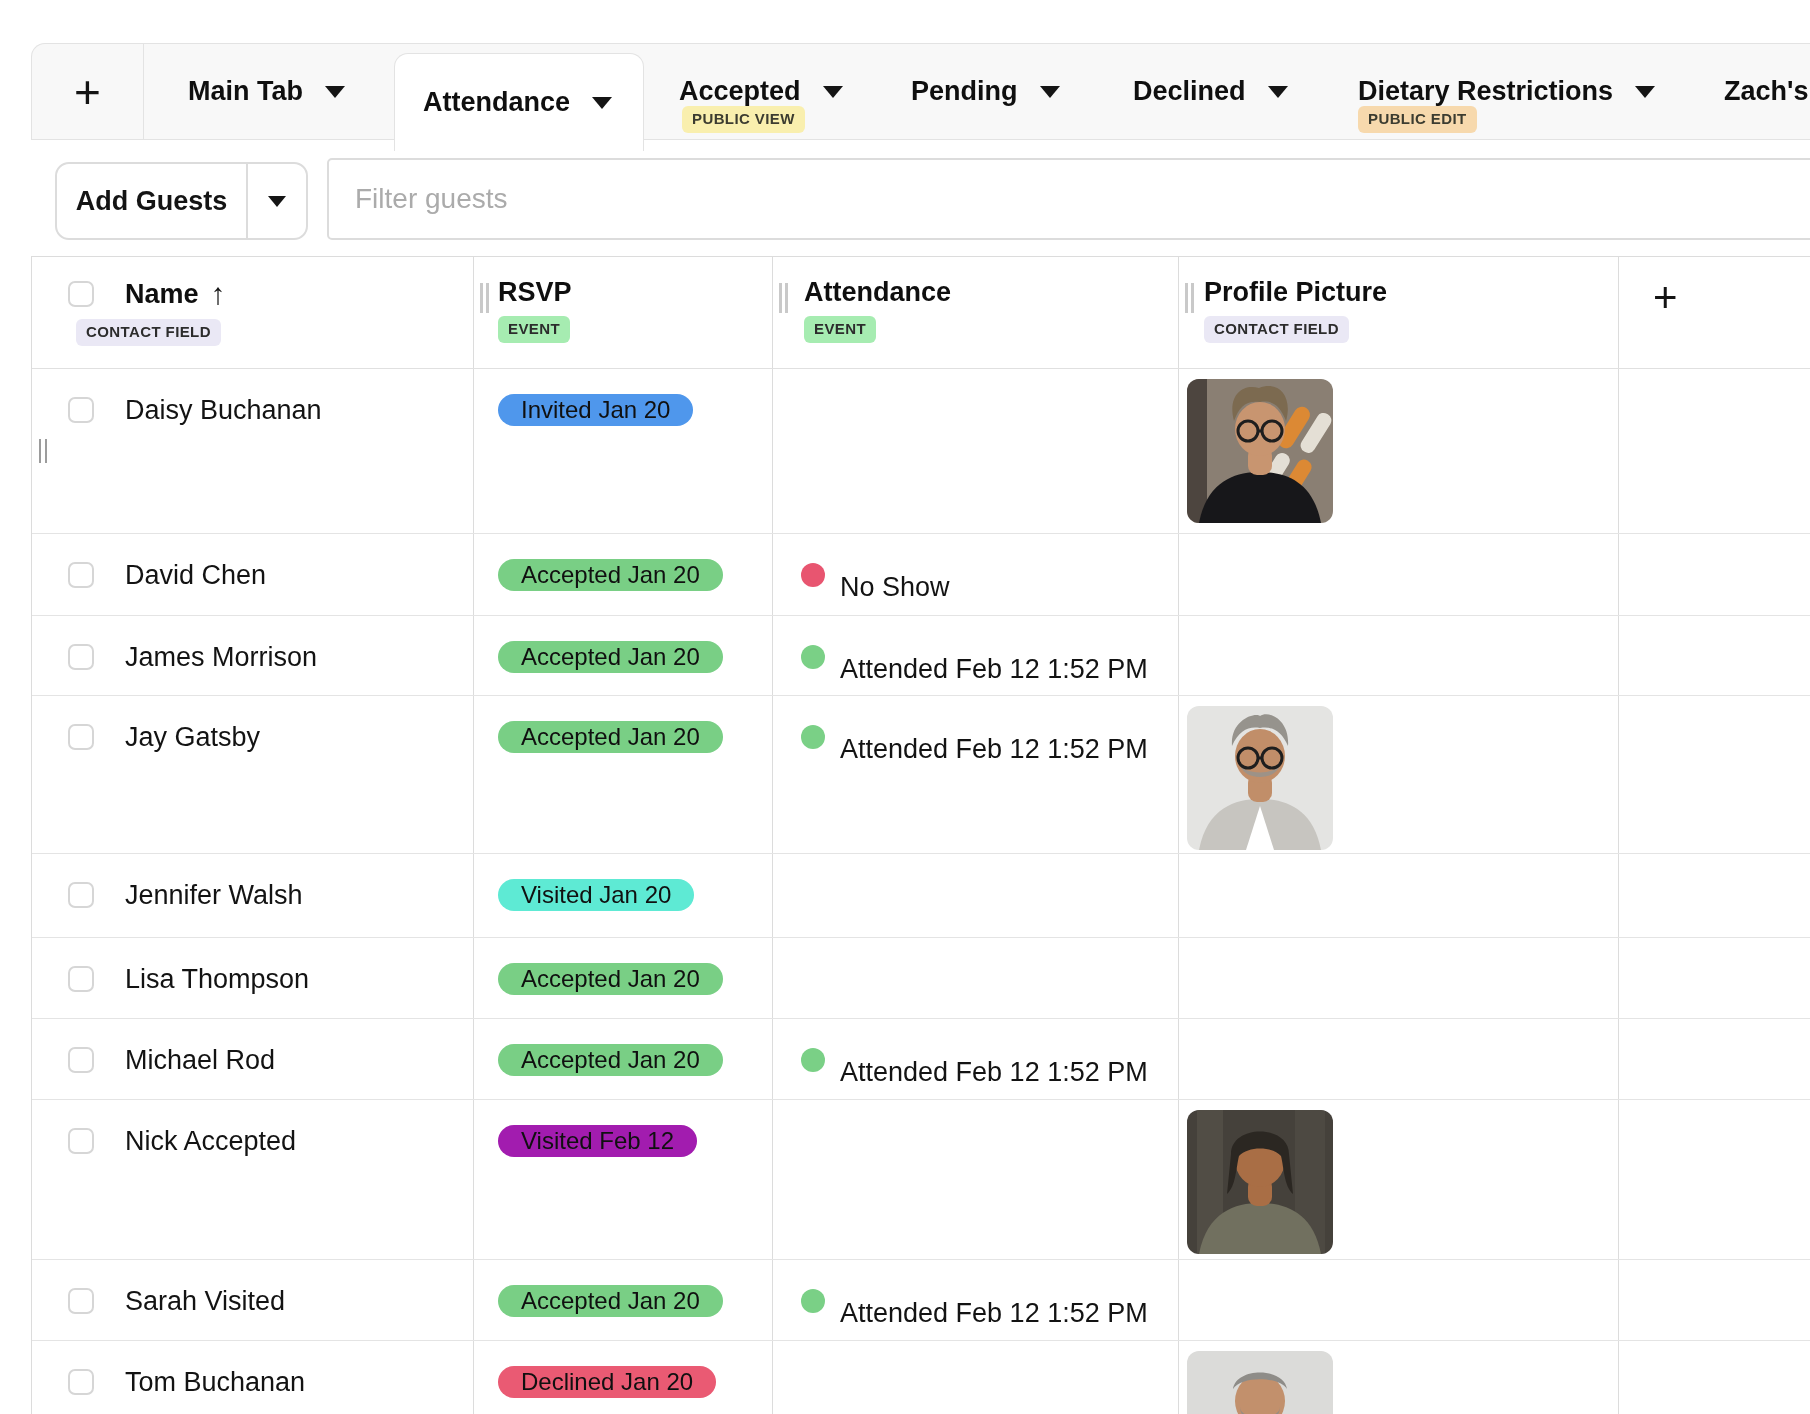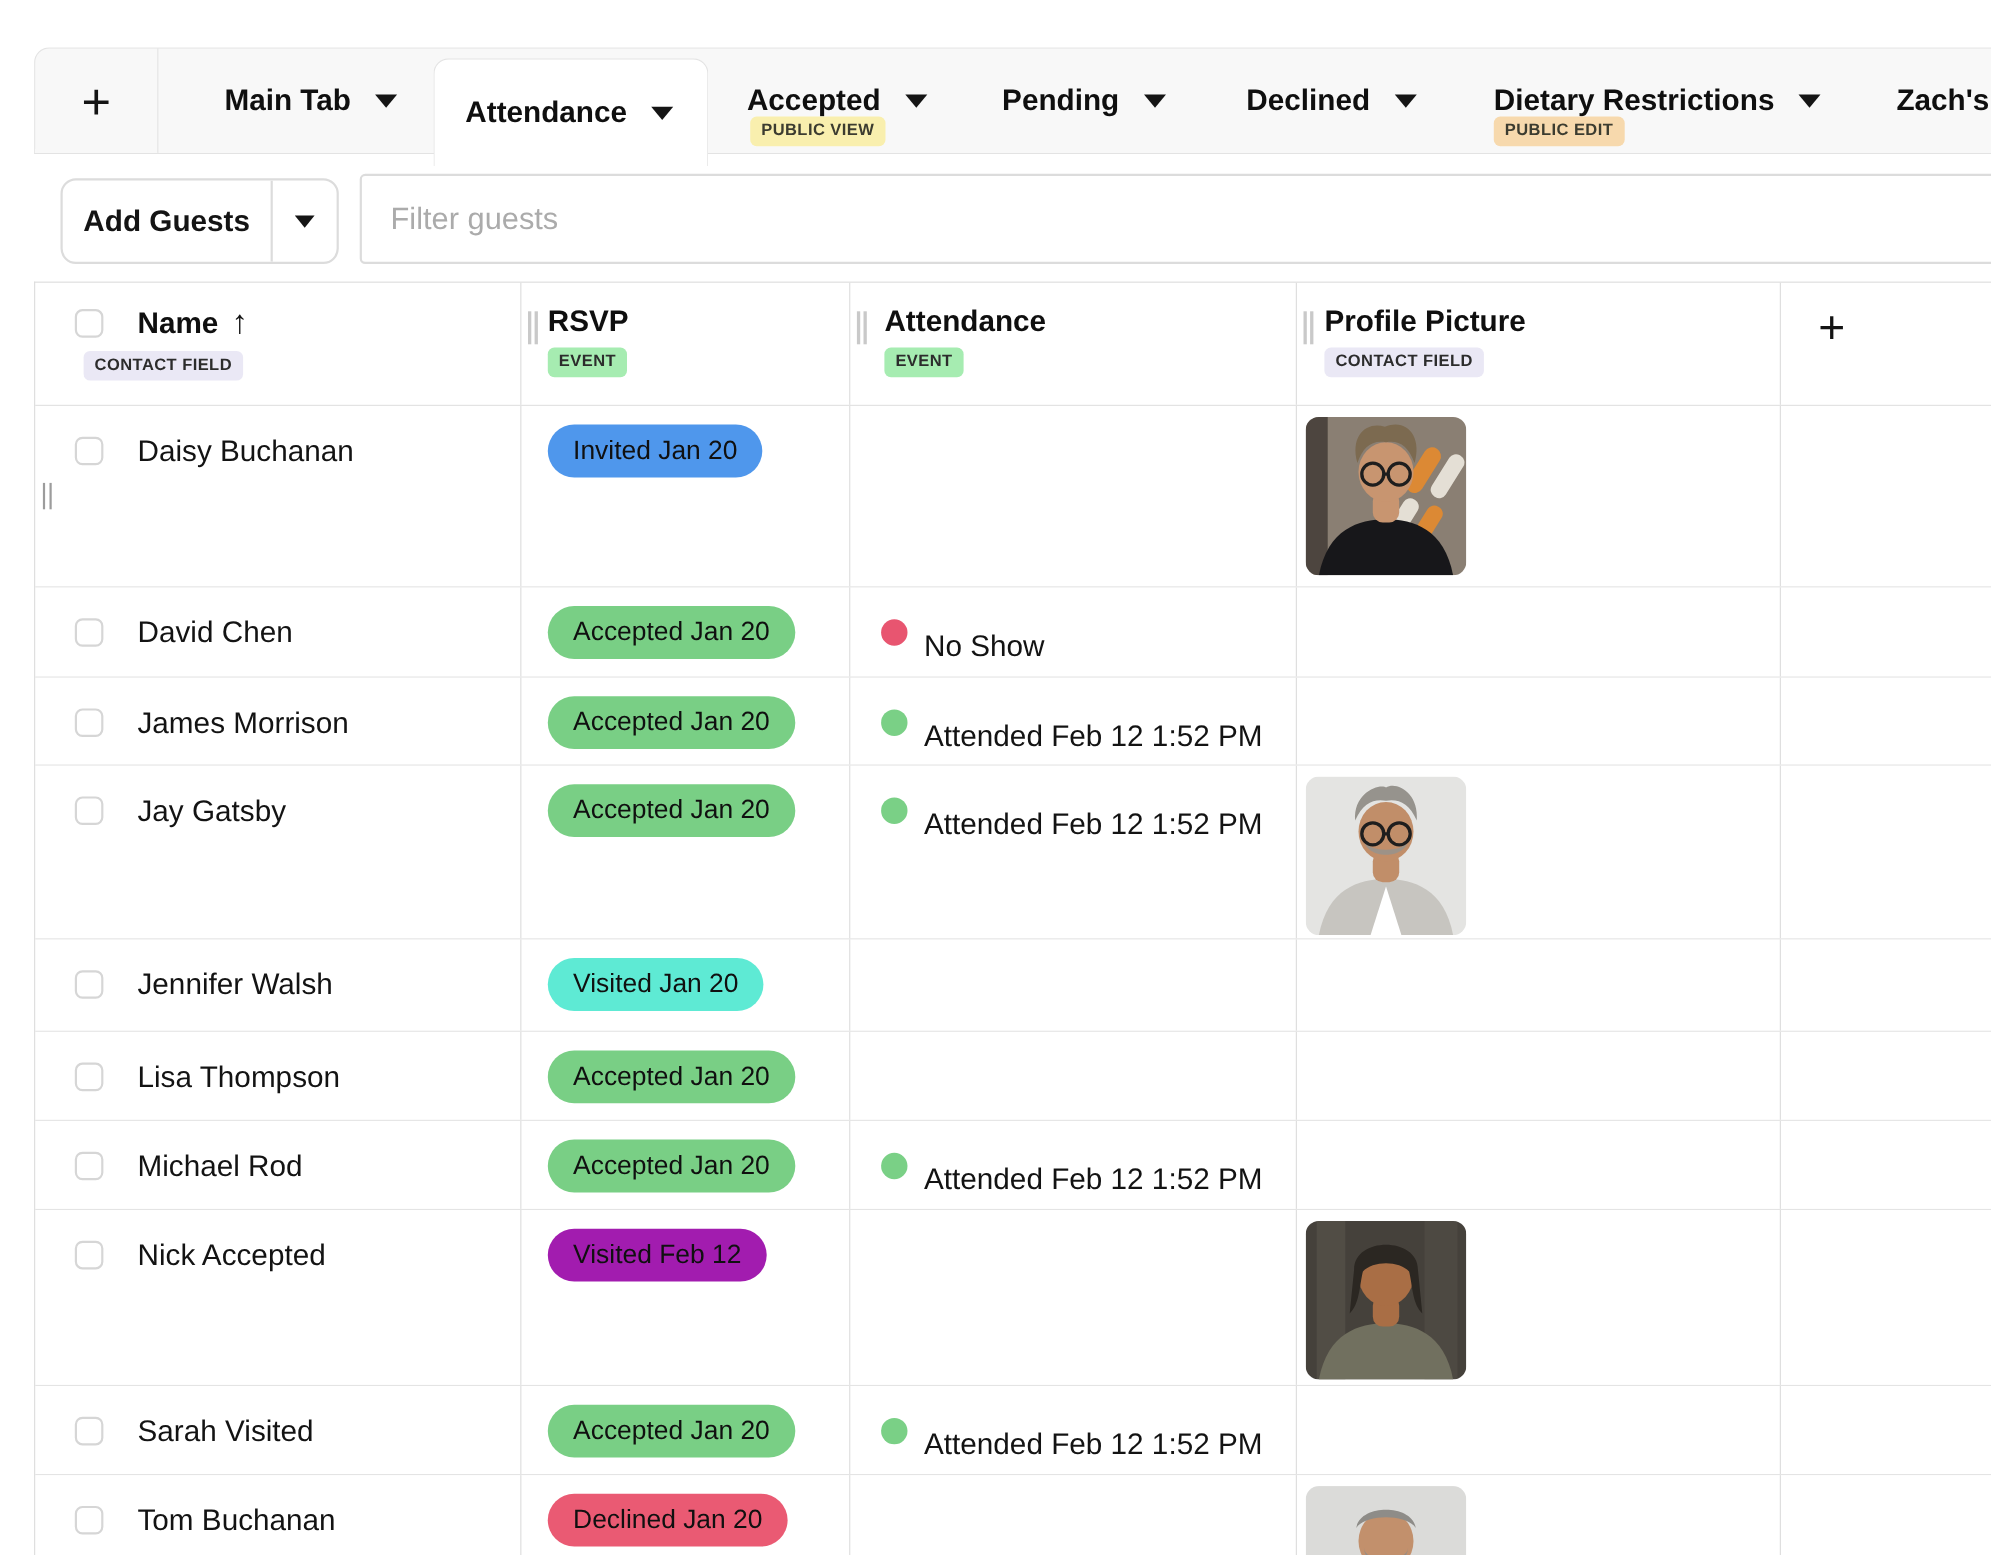--- a/index.html
+++ b/index.html
@@ -62,41 +62,41 @@
   .col-handle { position:absolute; left:6px; top:26px; width:10px; height:30px;
                 cursor:col-resize; }
   .col-handle:before, .col-handle:after { content:""; position:absolute; top:0; bottom:0;
                 width:3px; background:#c9c9c9; }
   .col-handle:before { left:0; } .col-handle:after { left:6px; }
   .row-handle { position:absolute; left:7px; top:50%; margin-top:-12px; width:9px;
                 height:24px; cursor:grab; }
   .row-handle:before, .row-handle:after { content:""; position:absolute; top:0; bottom:0;
                 width:2px; background:#9c9c9c; }
   .row-handle:before { left:0; } .row-handle:after { left:6px; }
-  .pill { display:inline-flex; align-items:center; height:48px; padding:0 23px;
+  .pill { display:inline-flex; align-items:center; height:32px; padding:0 23px;
           border-radius:24px; font-size:24px; color:#101010; margin-left:24px;
           white-space:nowrap; }
   .att-wrap { display:flex; align-items:center; margin-left:28px; gap:15px; }
   .att-dot { width:24px; height:24px; border-radius:50%; flex:none; }
   .att-text { font-size:27px; color:#131313; white-space:nowrap;margin-top:24px; }
   .avatar { margin:10px 0 0 8px; border-radius:12px; overflow:hidden; width:146px;
             height:144px; display:block; }
   .plus-col-glyph { font-size:42px; font-weight:400; color:#141414; margin-left:34px; }
 </style>
 </head>
 <body>
 
 <div class="page">
 
   <div class="tabbar">
     <div class="plus-tab">
       <span class="plus-glyph">+</span>
     </div>
     <div id="tabs-host">
-        <div class="tab-group" style="left: 172px;">
+        <div class="tab-group" style="left: 156px;">
           <span class="tab-label">Main Tab</span>
           <span class="caret"></span>
         </div>
         <div class="active-tab">
           <span class="tab-label">Attendance</span>
           <span class="caret"></span>
         </div>
         <div class="tab-group" style="left: 647px;">
           <span class="tab-label">Accepted</span>
           <span class="caret"></span>

